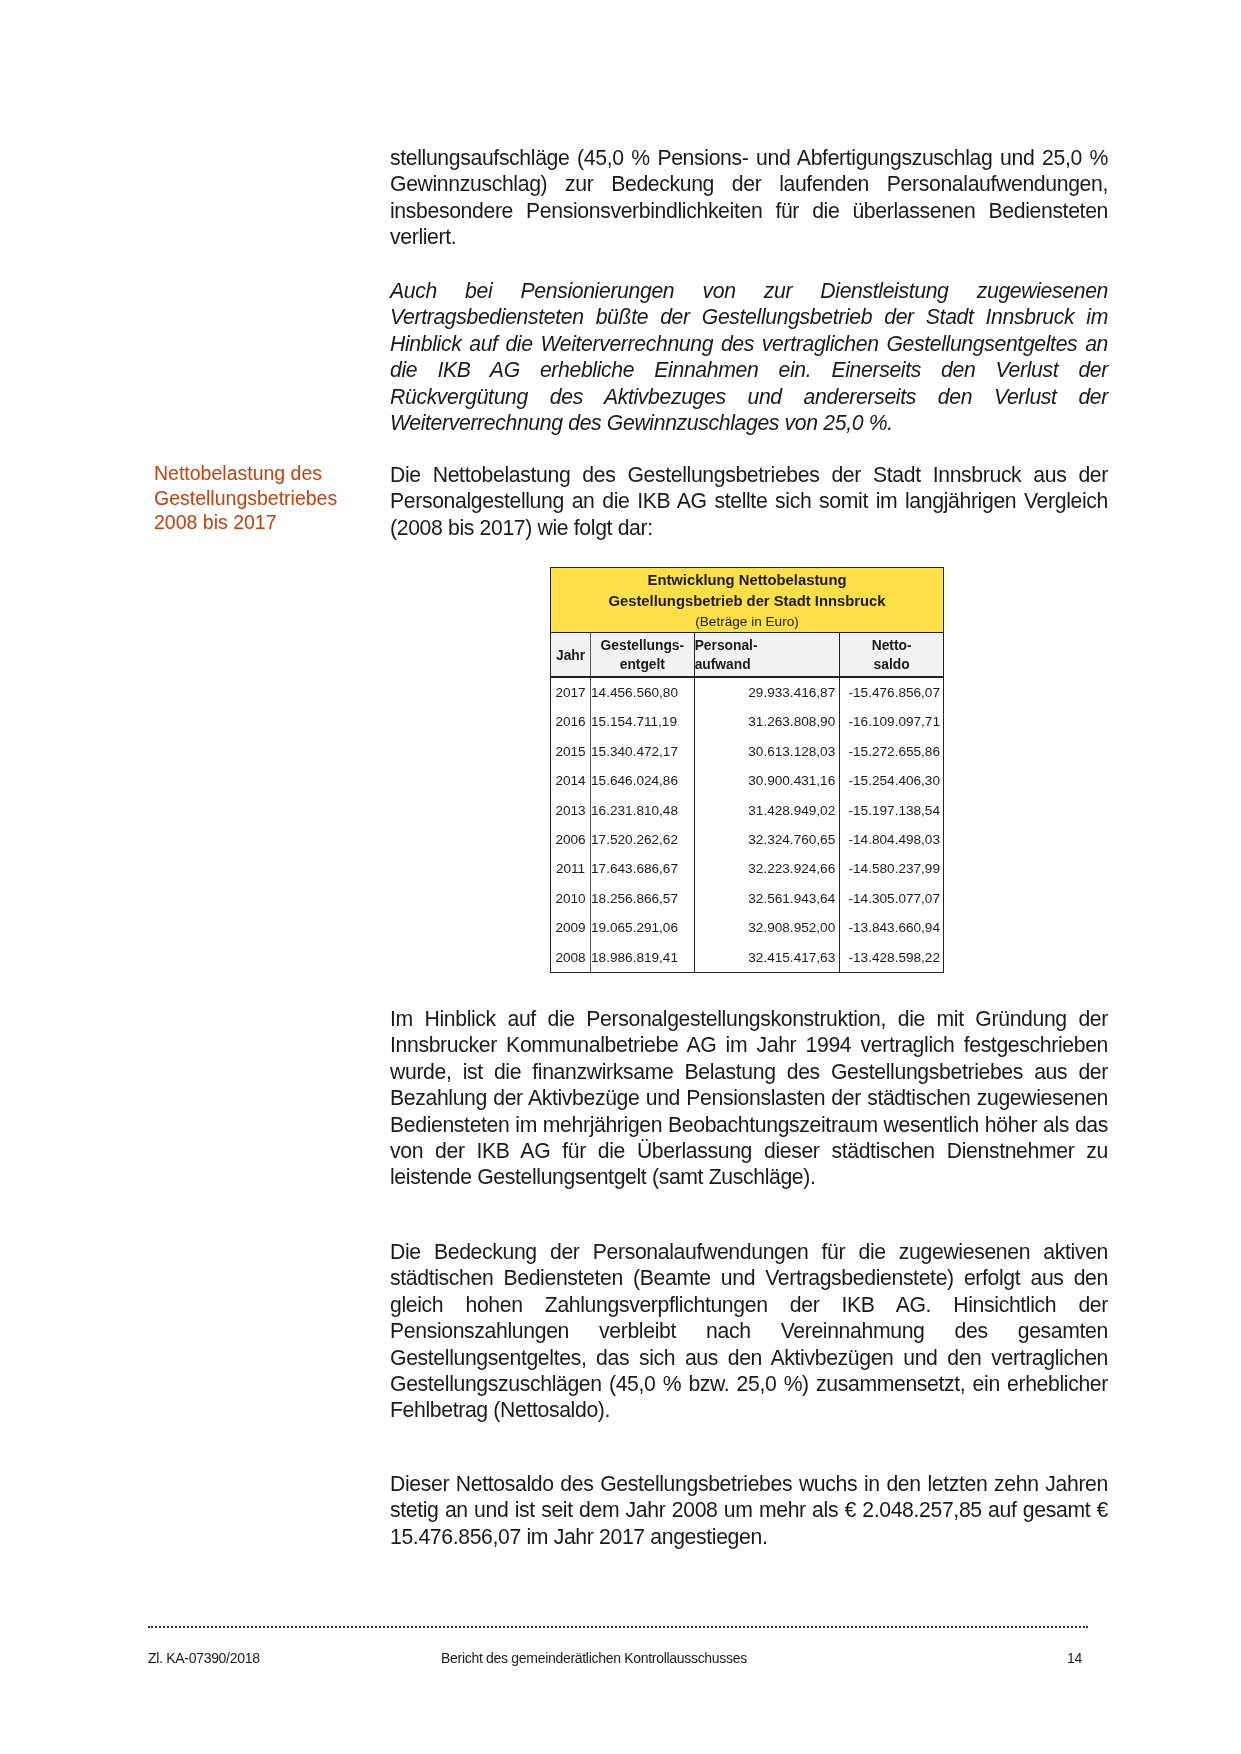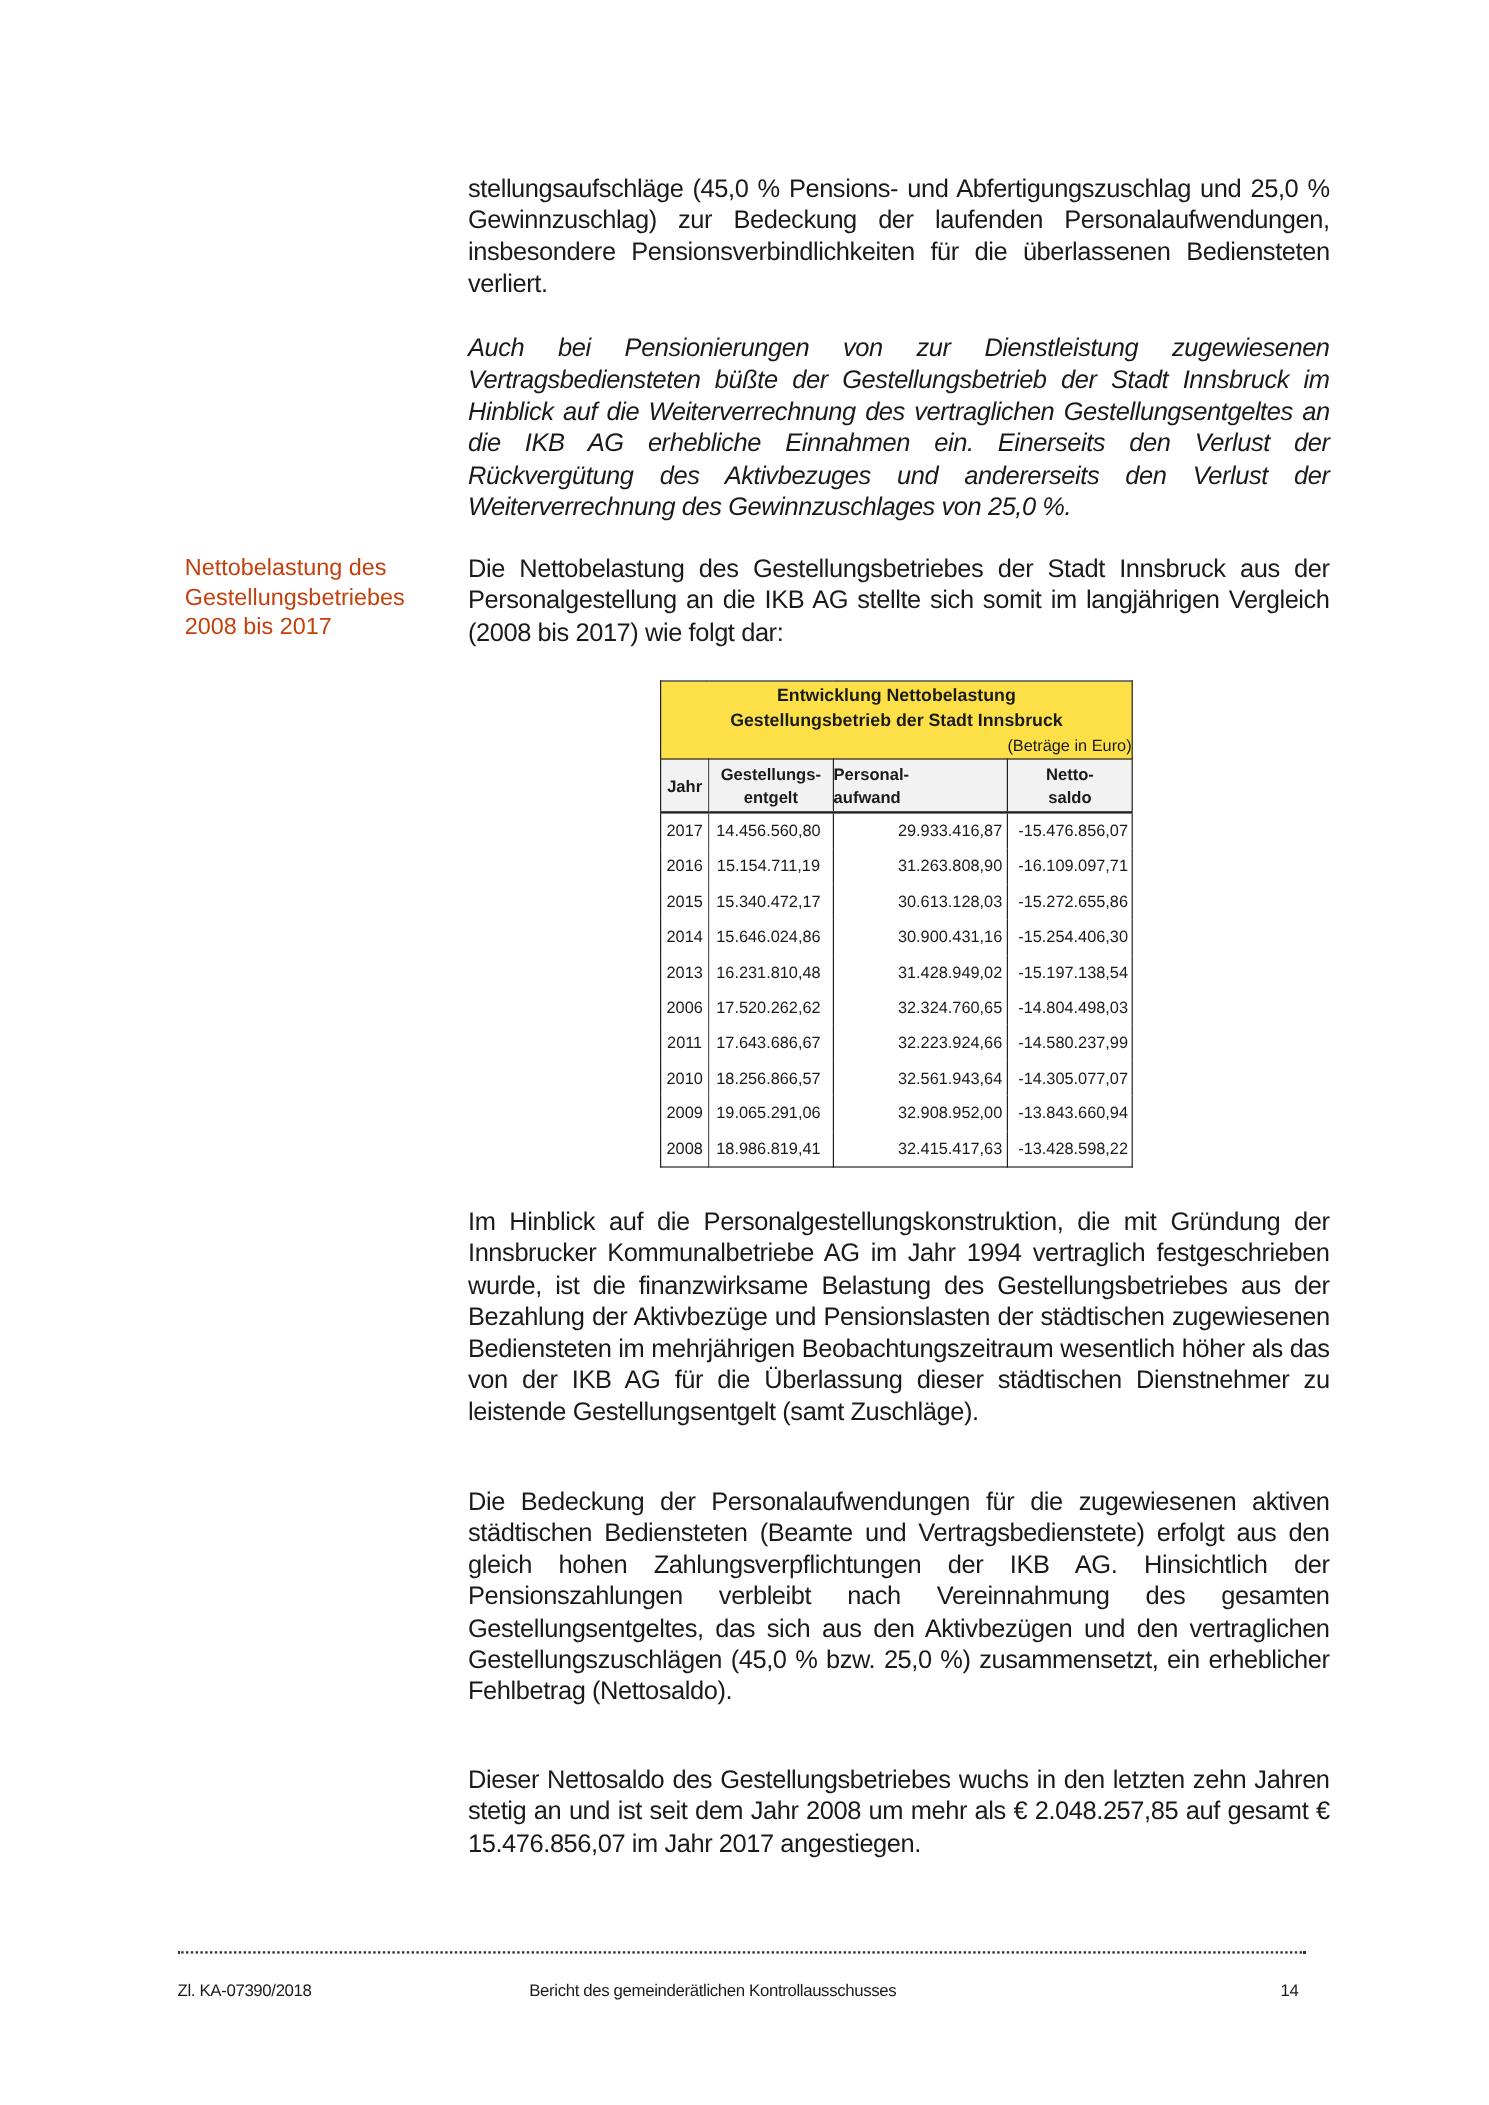--- a/index.html
+++ b/index.html
@@ -12,24 +12,24 @@
   .p3 { top: 462px; }
   .p4 { top: 1006px; }
   .p5 { top: 1239px; }
   .p6 { top: 1449px; margin-top: 22px; }
   .margin-note { position: absolute; left: 154px; top: 461px; width: 220px;
                  color: #c2410c; font-size: 19.5px; line-height: 24.5px; margin: 0; }
   .tbl-wrap { position: absolute; left: 550px; top: 567px; width: 394px; }
   table { border-collapse: collapse; width: 394px; font-size: 13.6px; color: #1a1a1a; }
   table td, table th { padding: 0; }
   .t-head { background: #fde047; border: 1.5px solid #222; text-align: center; font-weight: bold; font-size: 14.8px; line-height: 21px; padding-top: 2px; }
-  .t-sub { font-weight: normal; font-size: 13.6px; line-height: 20px; text-align: right; }
+  .t-sub { font-weight: normal; font-size: 13.6px; line-height: 20px; }
   .col-head th { background: #f2f2f2; font-weight: bold; font-size: 13.8px; line-height: 19px; border-top: 1.5px solid #222; border-bottom: 2px solid #222; padding: 3px 0 2px 0; vertical-align: middle; text-align: center; }
   .c-year { width: 50px; border-left: 1.5px solid #222; border-right: 1px solid #555; text-align: center; }
-  .c-g { width: 113px; border-right: 1.5px solid #222; text-align: center; padding-right: 4px !important; }
+  .c-g { width: 113px; border-right: 1.5px solid #222; text-align: left; padding-right: 4px !important; }
   .c-p { width: 113px; border-right: 1.5px solid #222; text-align: right; padding-right: 4px !important; padding-left: 42px; }
   .c-n { width: 110px; border-right: 1.5px solid #222; text-align: right; padding-right: 3px !important; }
   tbody td { height: 29.4px; line-height: 29.4px; }
   tbody tr:last-child td { border-bottom: 1.5px solid #222; }
   .footer-dots { position: absolute; left: 148px; top: 1626px; width: 940px; height: 0;
                  border-top: 2px dotted #333; }
   .footer { position: absolute; top: 1650px; font-size: 14px; color: #1a1a1a; letter-spacing: -0.3px; }
   .f-left { left: 148px; }
   .f-mid { left: 441px; }
   .f-right { left: 1067px; }

